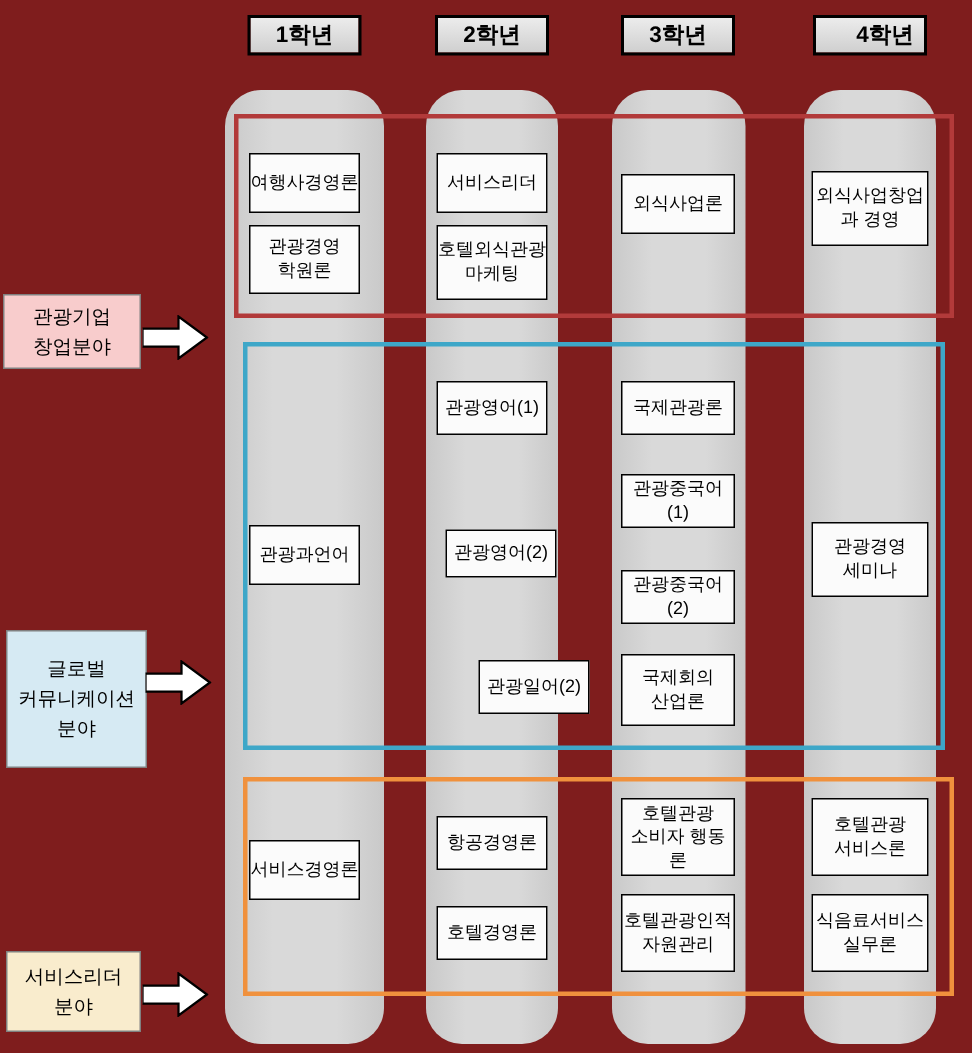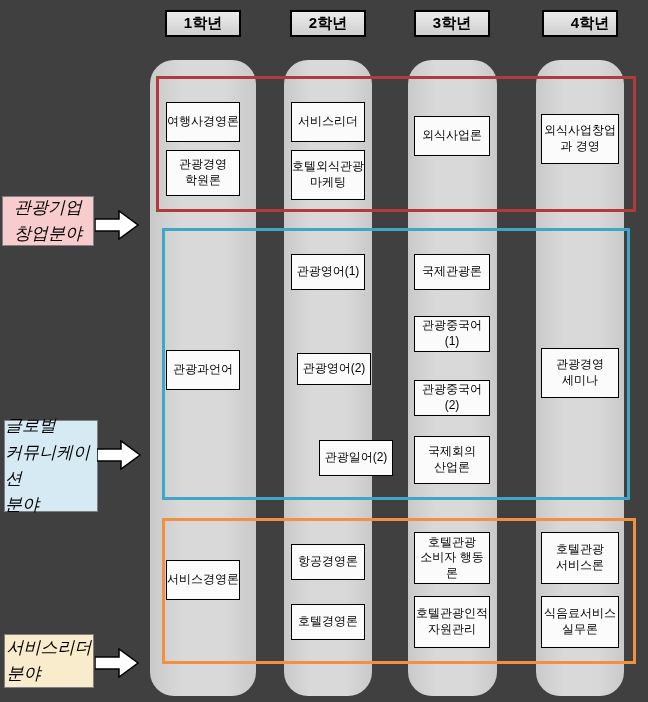--- a/index.html
+++ b/index.html
@@ -1,21 +1,21 @@
 <!DOCTYPE html>
 <html><head>
 <meta charset="utf-8">
 <style>
   * { margin: 0; padding: 0; box-sizing: border-box; }
   body { background: #ffffff; }
   .canvas {
     position: relative;
     width: 648px;
     height: 702px;
-    background: #404040;
+    background: #7f1d1d;
     font-family: "Liberation Sans", sans-serif;
     color: #000;
     overflow: hidden;
   }
   .year-header {
     position: absolute;
     top: 10px;
     width: 76px;
     height: 27px;
     background: linear-gradient(#ececec, #cfcfcf);
@@ -52,25 +52,24 @@
     font-size: 12px;
     line-height: 1.3;
     white-space: pre-line;
   }
   .field-label {
     position: absolute;
     border: 1px solid #808080;
     display: flex;
     align-items: center;
     justify-content: center;
-    text-align: left;
-    font-size: 17px;
+    text-align: center;
+    font-size: 13px;
     line-height: 1.55;
     white-space: pre-line;
-    font-style: italic;
   }
   .field-label.pink   { background: #f8cccc; }
   .field-label.blue   { background: #d6eaf3; }
   .field-label.wheat  { background: #f9eccd; }
   .arrow { position: absolute; }
 </style>
 </head>
 <body>
 
 <div class="canvas">

